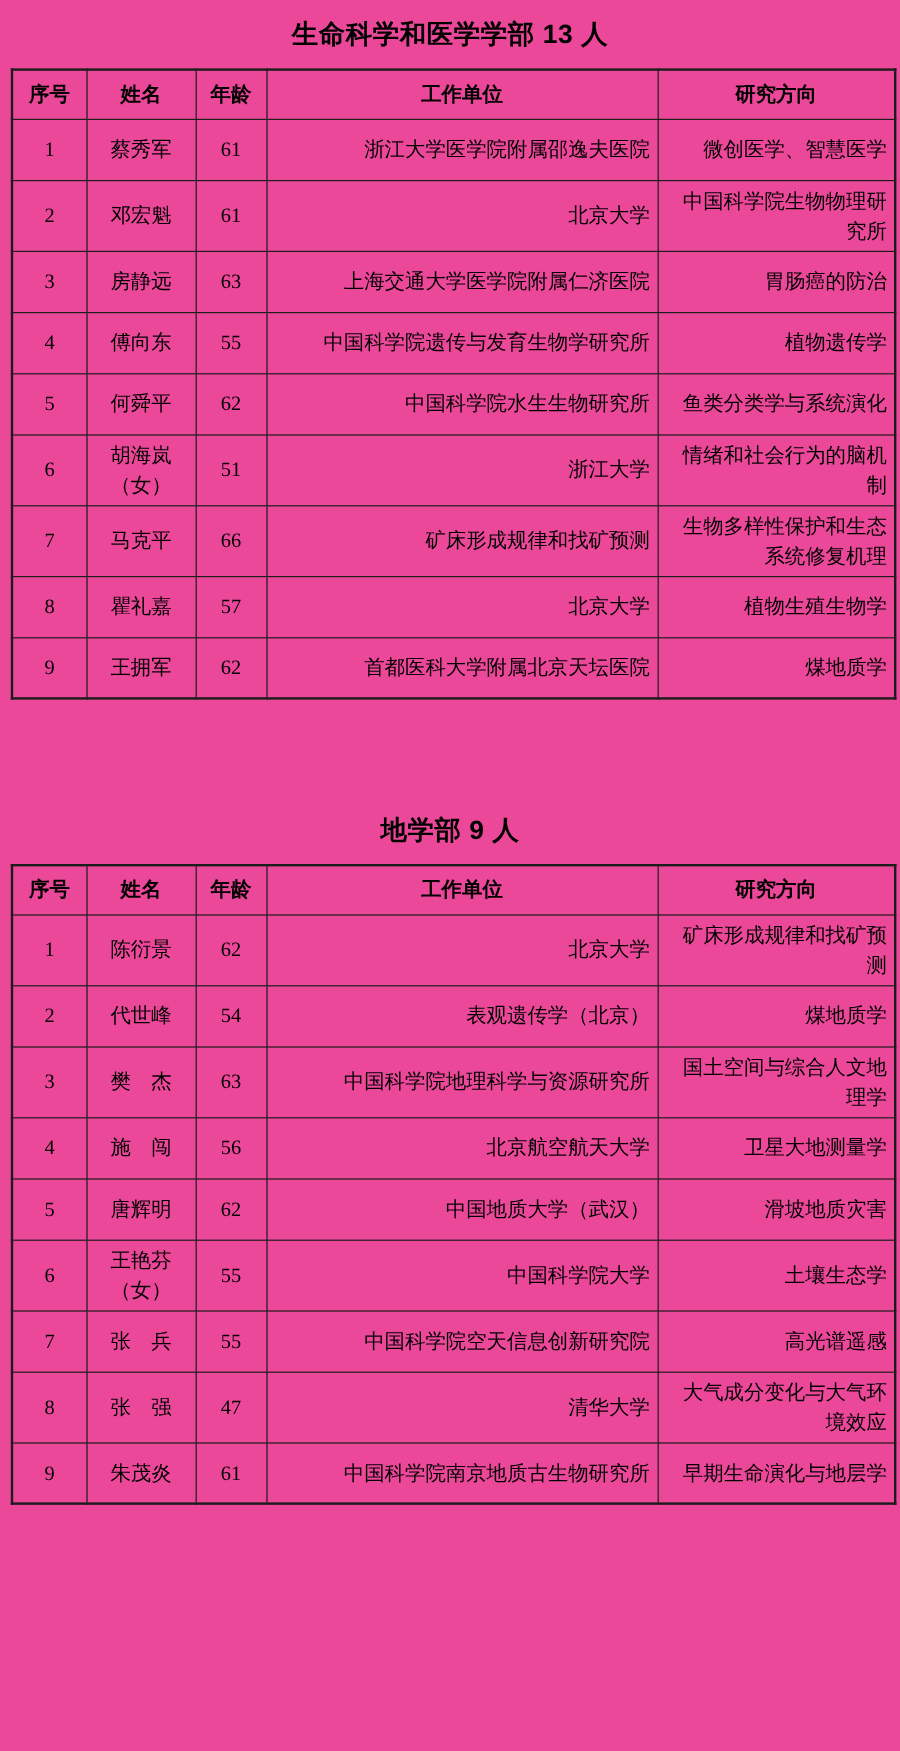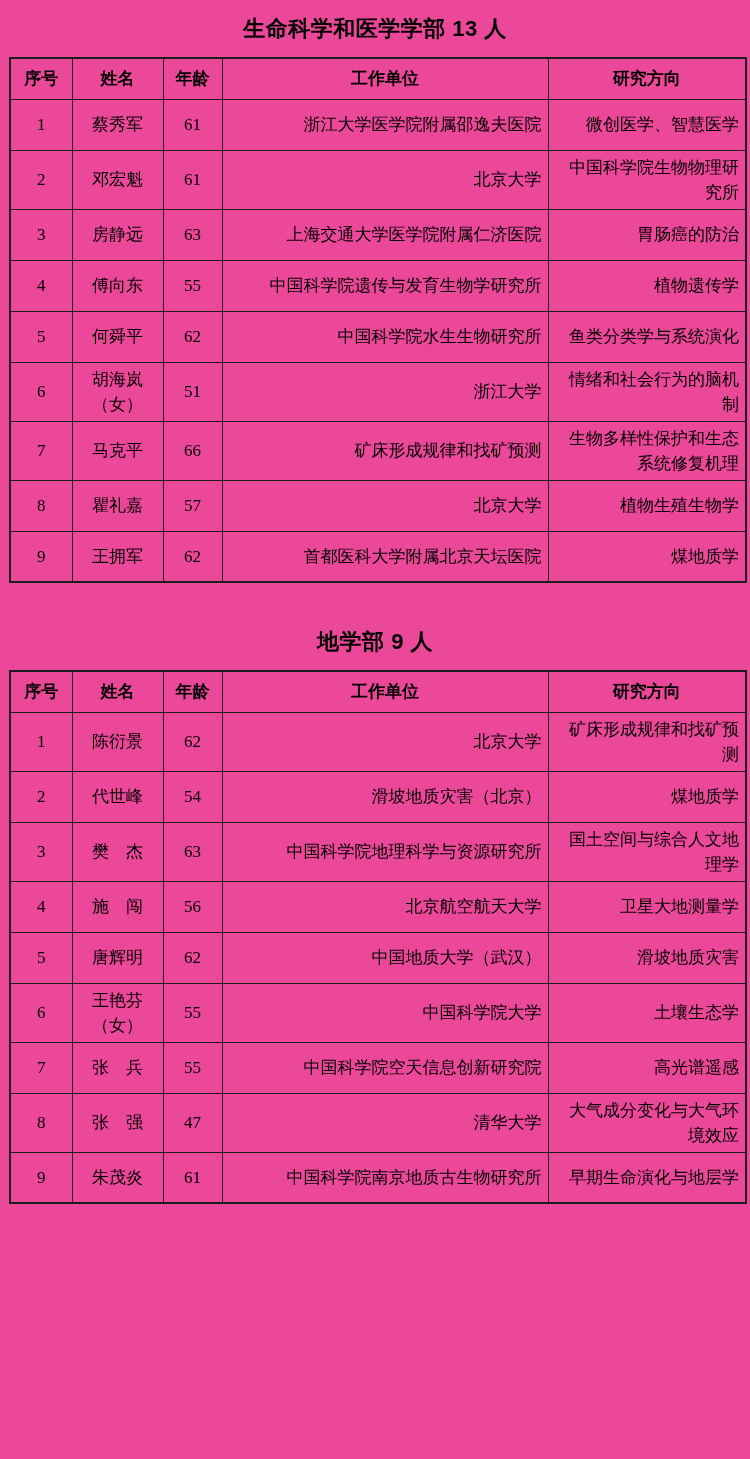--- a/index.html
+++ b/index.html
@@ -19,21 +19,21 @@
   .section-title {
     margin: 0 0 13px 0;
     text-align: center;
     font-family: "Liberation Sans", sans-serif;
     font-weight: bold;
     font-size: 22px;
     letter-spacing: 0.5px;
     color: #000000;
   }
   .section-earth .section-title {
-    margin-top: 44px;
+    margin-top: 94px;
   }
   table.roster-table {
     border-collapse: collapse;
     table-layout: fixed;
     width: 736px;
     margin-left: 9px;
     border: 2px solid #1c1c1c;
   }
   table.roster-table th,
   table.roster-table td {
@@ -186,21 +186,21 @@
             <td class="col-no">1</td>
             <td class="col-name">陈衍景</td>
             <td class="col-age">62</td>
             <td class="col-unit">北京大学</td>
             <td class="col-field">矿床形成规律和找矿预测</td>
           </tr>
           <tr>
             <td class="col-no">2</td>
             <td class="col-name">代世峰</td>
             <td class="col-age">54</td>
-            <td class="col-unit">滑坡地质灾害（北京）</td>
+            <td class="col-unit">表观遗传学（北京）</td>
             <td class="col-field">煤地质学</td>
           </tr>
           <tr>
             <td class="col-no">3</td>
             <td class="col-name">樊　杰</td>
             <td class="col-age">63</td>
             <td class="col-unit">中国科学院地理科学与资源研究所</td>
             <td class="col-field">国土空间与综合人文地理学</td>
           </tr>
           <tr>

